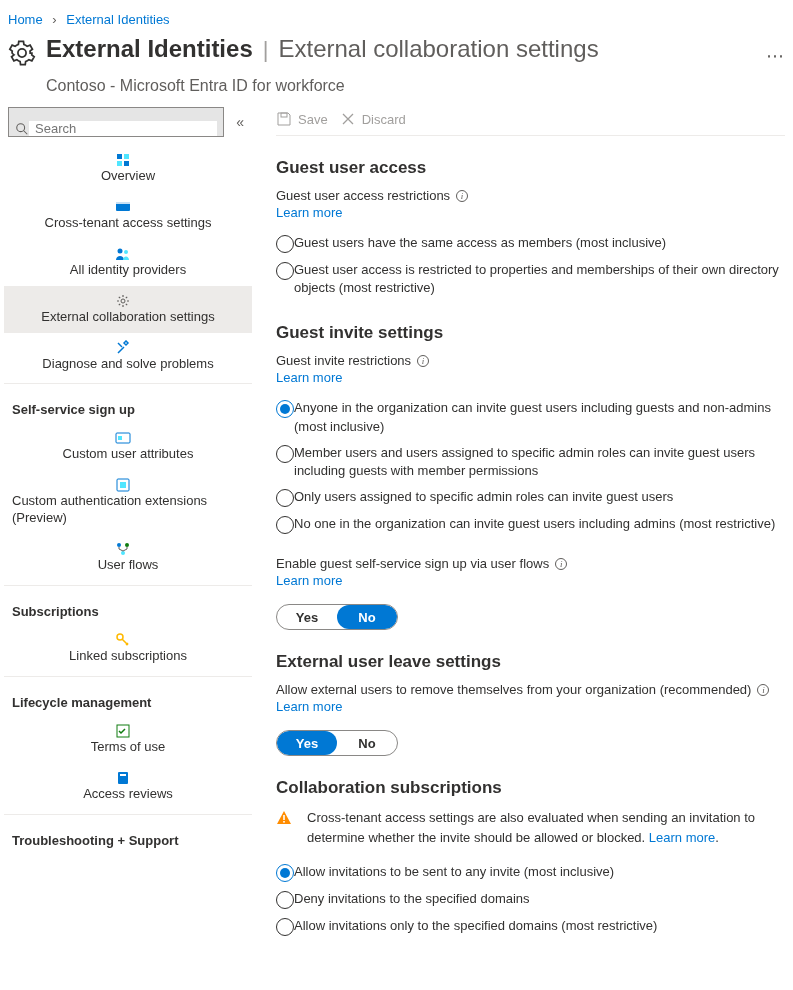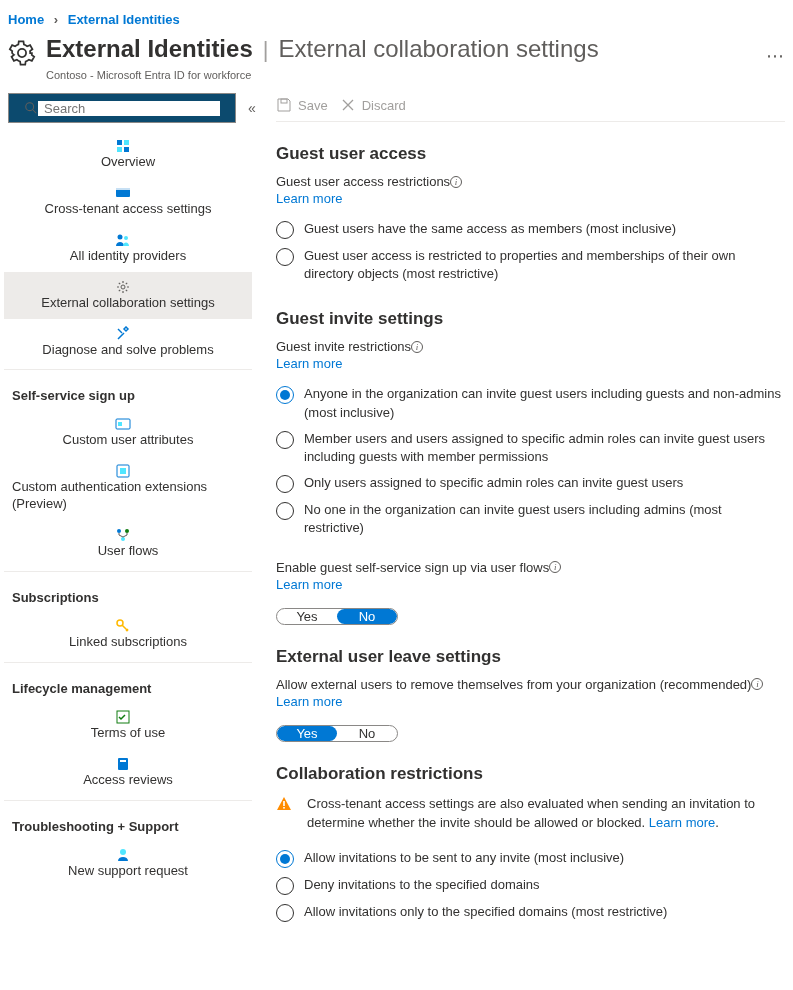--- a/index.html
+++ b/index.html
@@ -1,58 +1,58 @@
 <!DOCTYPE html>
 <html><head>
 <meta charset="utf-8">
 <style>
   * { box-sizing: border-box; margin: 0; padding: 0; }
   body { font-family: "Segoe UI", -apple-system, sans-serif; font-size: 13px; color: #323130; background: #fff; width: 793px; }
   a { color: #0078d4; text-decoration: none; }
 
-  .breadcrumb { padding: 12px 8px 8px; font-size: 13px; font-weight: bold; }
+  .breadcrumb { padding: 12px 8px 8px; font-size: 13px; }
   .breadcrumb-sep { margin: 0 6px; color: #605e5c; }
 
   .header-row { display: flex; align-items: flex-start; padding: 0 8px 4px; }
   .gear-hdr { width: 28px; height: 28px; margin-right: 10px; margin-top: 4px; flex:none; }
   .title-line { display: flex; align-items: baseline; gap: 10px; }
   .title-bold { font-size: 24px; font-weight: 600; }
   .title-sep { color: #a19f9d; font-size: 22px; }
   .title-rest { font-size: 24px; font-weight: 400; color: #605e5c; }
-  .subtitle { font-size: 11px; color: #605e5c; margin-top: 6px; }
+  .subtitle { font-size: 16px; color: #605e5c; margin-top: 14px; }
   .header-more { margin-left: 20px; font-size:18px; letter-spacing:1px; color:#605e5c; padding-top:10px;}
 
   .content { display: flex; }
   .sidebar { width: 256px; flex: none; padding: 8px 4px; }
   .search-wrap { display:flex; align-items:center; gap:8px; margin: 0 4px 8px;}
-  .search-input { flex:1; display:flex; align-items:center; border:1px solid #8a8886; height:30px; padding:0 15px; background:#0c4a6e;}
+  .search-input { flex:1; display:flex; align-items:flex-end; border:1px solid #8a8886; height:30px; padding:0 6px; background:#e5e5e5;}
   .search-input input { border:none; outline:none; flex:1; font-size:13px; padding-left:6px;}
   .collapse-btn { color:#605e5c; font-size:14px; padding:4px; cursor:pointer;}
 
   .nav-item { display:flex; align-items:center; padding:7px 8px; cursor:pointer; line-height:1.3;flex-direction:column;}
   .nav-item.active { background:#edebe9; }
   .nav-icon { width:16px; height:16px; flex:none; margin-right:10px; display:flex; align-items:center; justify-content:center;}
   .section-hdr { font-weight:600; padding:18px 8px 6px; border-top:1px solid #edebe9; margin-top:4px; font-size:13px;}
 
   .main { flex:1; padding:8px 8px 24px 20px; }
   .toolbar { display:flex; align-items:center; gap:12px; padding:4px 0 8px; border-bottom:1px solid #edebe9; color:#a19f9d;}
   .tool-btn { display:flex; align-items:center; gap:6px; font-size:13px; }
 
   h3.section-title { font-size:17px; font-weight:700; margin:22px 0 10px; color:#323130;}
-  .field-label { font-size:13px; color:#323130; display:flex; align-items:center; margin-bottom:2px;}
+  .field-label { font-size:13px; color:#323130; display:flex; align-items:center; gap:6px; margin-bottom:2px;}
   .info-icon { width:12px; height:12px; border:1px solid #605e5c; border-radius:50%; display:inline-flex; align-items:center; justify-content:center; font-size:9px; color:#605e5c; font-style:italic; font-family:serif;}
   .learn-more { display:inline-block; margin-bottom:10px; font-size:13px;}
 
-  .radio-opt { display:flex; align-items:flex-start; gap:10px; padding:4px 0; cursor:pointer;}
+  .radio-opt { display:flex; align-items:flex-start; padding:4px 0; cursor:pointer;}
   .radio { width:18px; height:18px; border:1px solid #323130; border-radius:50%; flex:none; margin-top:1px; position:relative;}
   .radio.selected { border-color:#0078d4;}
   .radio.selected::after { content:""; position:absolute; top:3px; left:3px; width:10px; height:10px; background:#0078d4; border-radius:50%;}
   .radio-label { flex:1; line-height:1.4;}
 
-  .toggle { display:inline-flex; border:1px solid #8a8886; border-radius:14px; overflow:hidden; height:17px; margin-top:6px;}
+  .toggle { display:inline-flex; border:1px solid #8a8886; border-radius:14px; overflow:hidden; height:26px; margin-top:6px;font-weight:bold;}
   .toggle-opt { width:60px; display:flex; align-items:center; justify-content:center; font-size:13px; cursor:pointer;}
   .toggle-opt.sel { background:#0078d4; color:#fff; border-radius:13px;}
 
   .warning-banner { display:flex; align-items:flex-start; gap:15px; line-height:1.5; margin-bottom:12px;}
   .warn-icon { width:16px; height:16px; flex:none; margin-top:2px;}
 
   svg { display:block; }
 </style>
 </head>
 <body>
@@ -202,29 +202,20 @@
       <span class="nav-icon">
           <svg width="16" height="16" viewBox="0 0 16 16">
             <rect x="3" y="2" width="10" height="12" rx="1" fill="#0078d4"></rect>
             <rect x="5" y="4" width="6" height="2" fill="#fff"></rect>
           </svg>
         </span>
       <span>Access reviews</span>
     </div>
 
     <div class="section-hdr">Troubleshooting + Support</div>
-    <div class="nav-item">
-      <span class="nav-icon">
-          <svg width="16" height="16" viewBox="0 0 16 16">
-            <circle cx="8" cy="5" r="3" fill="#50e6ff"></circle>
-            <path d="M3 14c0-2.5 2.2-4 5-4s5 1.5 5 4" fill="#0078d4"></path>
-          </svg>
-        </span>
-      <span>New support request</span>
-    </div>
   </div>
 
   <div class="main">
     <div class="toolbar">
       <span class="tool-btn">
         <span>
             <svg width="16" height="16" viewBox="0 0 16 16">
               <path d="M2 2h10l2 2v10H2z" fill="none" stroke="#a19f9d"></path>
               <rect x="5" y="2" width="6" height="4" fill="none" stroke="#a19f9d"></rect>
             </svg>
@@ -299,21 +290,21 @@
       <span>Allow external users to remove themselves from your organization (recommended)</span>
       <span class="info-icon">i</span>
     </div>
     <a class="learn-more">Learn more</a><br>
     <div class="toggle">
       <span class="toggle-opt sel">Yes</span>
       <span class="toggle-opt">No</span>
     </div>
 
     
-    <h3 class="section-title">Collaboration restrictions</h3>
+    <h3 class="section-title">Collaboration subscriptions</h3>
     <div class="warning-banner">
       <span class="warn-icon">
           <svg width="16" height="16" viewBox="0 0 16 16">
             <path d="M8 1L15 14H1z" fill="#ff8c00"></path>
             <rect x="7.2" y="5" width="1.6" height="5" fill="#fff"></rect>
             <rect x="7.2" y="11" width="1.6" height="1.6" fill="#fff"></rect>
           </svg>
         </span>
       <span>
         <span>Cross-tenant access settings are also evaluated when sending an invitation to determine whether the invite should be allowed or blocked.  </span><a>Learn more</a><span>.</span>

